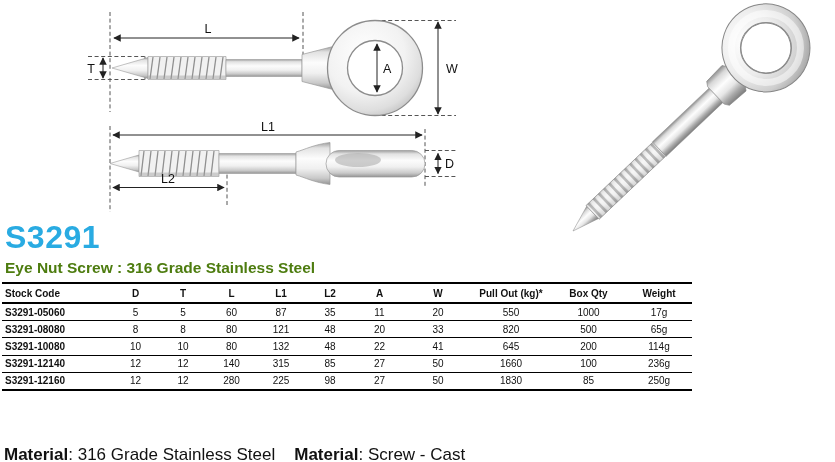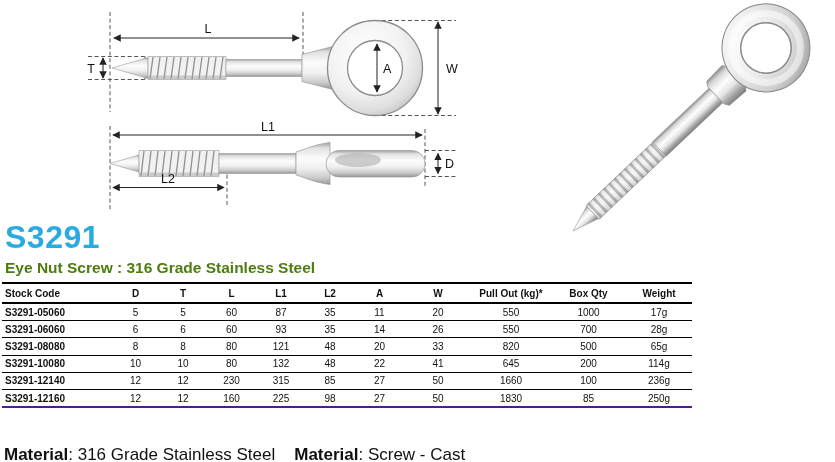--- a/index.html
+++ b/index.html
@@ -22,21 +22,21 @@
   }
   .spec-table th{
     border-top:2px solid #000;border-bottom:2px solid #000;
     font-weight:bold;text-align:center;padding:3.5px 2px;white-space:nowrap;
   }
   .spec-table td{
     border-bottom:1px solid #000;text-align:center;padding:2.6px 2px;white-space:nowrap;
   }
   .spec-table th:first-child,.spec-table td:first-child{text-align:left;padding-left:3px;}
   .spec-table td:first-child{font-weight:bold;}
-  .spec-table tbody tr:last-child td{border-bottom:2px solid #4c1d95;}
+  .spec-table tbody tr:last-child td{border-bottom:2px solid #000000;}
   .spec-table th:nth-child(1){width:105px;}
   .spec-table th:nth-child(2){width:43px;}
   .spec-table th:nth-child(3){width:44px;}
   .spec-table th:nth-child(4){width:45px;}
   .spec-table th:nth-child(5){width:46px;}
   .spec-table th:nth-child(6){width:44px;}
   .spec-table th:nth-child(7){width:47px;}
   .spec-table th:nth-child(8){width:62px;}
   .spec-table th:nth-child(9){width:76px;}
   .spec-table th:nth-child(10){width:71px;}
@@ -221,33 +221,20 @@
         <td>60</td>
         <td>87</td>
         <td>35</td>
         <td>11</td>
         <td>20</td>
         <td>550</td>
         <td>1000</td>
         <td>17g</td>
       </tr>
       <tr>
-        <td>S3291-06060</td>
-        <td>6</td>
-        <td>6</td>
-        <td>60</td>
-        <td>93</td>
-        <td>35</td>
-        <td>14</td>
-        <td>26</td>
-        <td>550</td>
-        <td>700</td>
-        <td>28g</td>
-      </tr>
-      <tr>
         <td>S3291-08080</td>
         <td>8</td>
         <td>8</td>
         <td>80</td>
         <td>121</td>
         <td>48</td>
         <td>20</td>
         <td>33</td>
         <td>820</td>
         <td>500</td>
@@ -263,34 +250,34 @@
         <td>22</td>
         <td>41</td>
         <td>645</td>
         <td>200</td>
         <td>114g</td>
       </tr>
       <tr>
         <td>S3291-12140</td>
         <td>12</td>
         <td>12</td>
-        <td>230</td>
+        <td>140</td>
         <td>315</td>
         <td>85</td>
         <td>27</td>
         <td>50</td>
         <td>1660</td>
         <td>100</td>
         <td>236g</td>
       </tr>
       <tr>
         <td>S3291-12160</td>
         <td>12</td>
         <td>12</td>
-        <td>160</td>
+        <td>280</td>
         <td>225</td>
         <td>98</td>
         <td>27</td>
         <td>50</td>
         <td>1830</td>
         <td>85</td>
         <td>250g</td>
       </tr>
     </tbody>
 </table>

